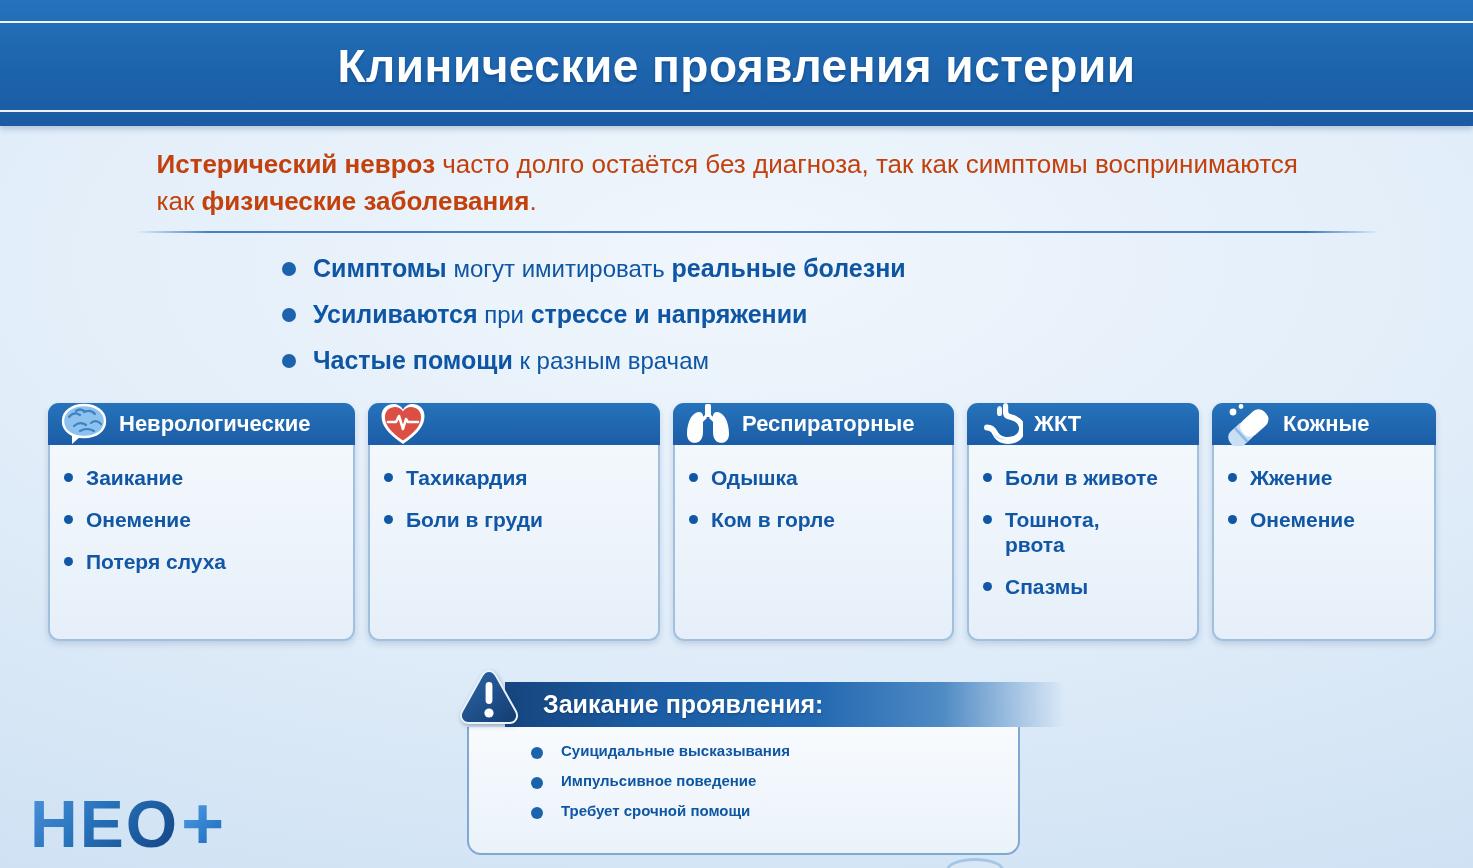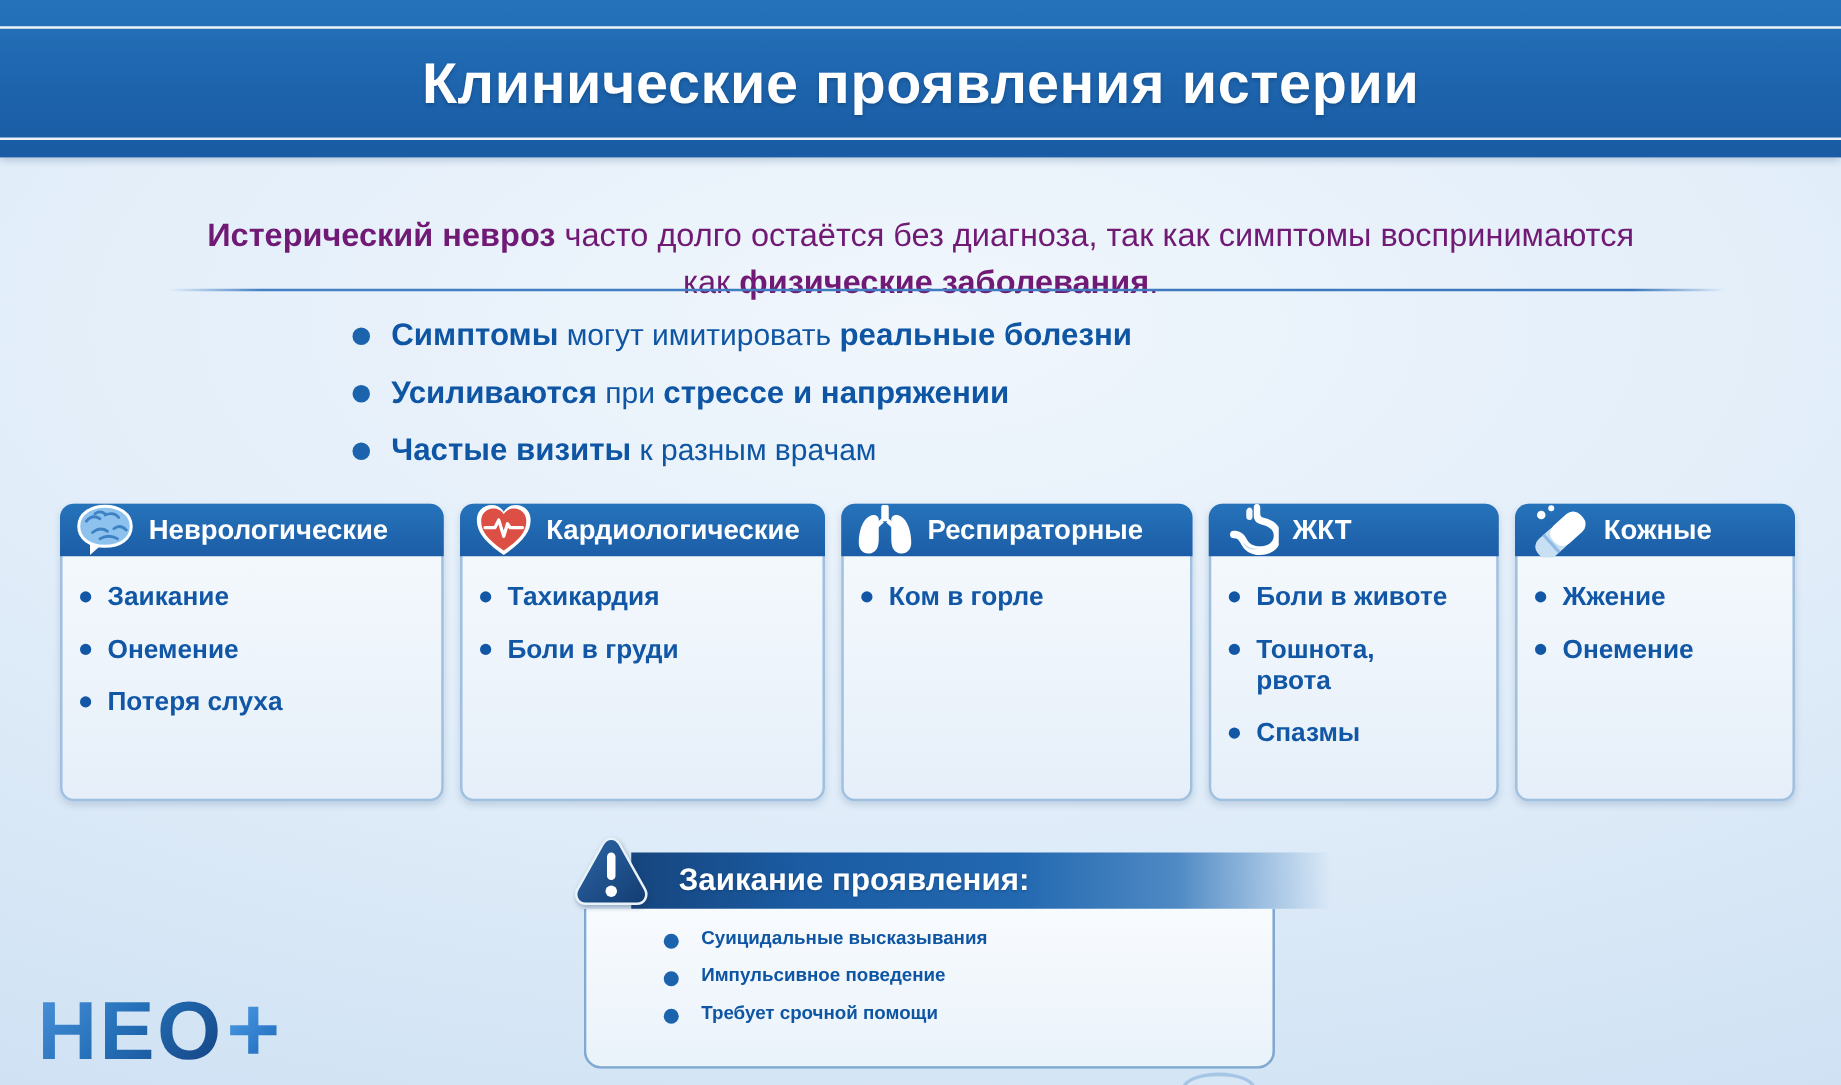--- a/index.html
+++ b/index.html
@@ -22,22 +22,22 @@
   .banner h1 {
     position: absolute; top: 24px; left: 0; width: 100%; height: 84px;
     display: flex; align-items: center; justify-content: center;
     color: #FFFFFF; font-size: 46px; font-weight: 700; letter-spacing: .5px;
     text-shadow: 0 2px 3px rgba(10,40,80,.35);
     text-align: center;
   }
   
   .intro {
     position: absolute; top: 146px; left: 50%; transform: translateX(-50%);
-    width: 1160px; text-align: center;
-    font-size: 26px; line-height: 37px; color: #701a75; margin-top: 24px;
+    width: 1160px; text-align: left;
+    font-size: 26px; line-height: 37px; color: #c2410c;
   }
   .b { font-weight: 700; }
   .divider {
     position: absolute; top: 231px; left: 135px; width: 1245px; height: 2px;
     background: linear-gradient(90deg, rgba(58,119,188,0) 0%, #4380C4 6%, #3A77BC 94%, rgba(58,119,188,0) 100%);
   }
   
   .points { position: absolute; top: 254px; left: 282px; list-style: none; }
   .points li { display: flex; align-items: center; margin-bottom: 17px; font-size: 24px; color: #0E56A4; }
   .points .dot {
@@ -121,21 +121,21 @@
   <li>
       <span class="dot"></span>
       <span><span class="b">Симптомы</span><span> могут имитировать </span><span class="b">реальные болезни</span></span>
     </li>
   <li>
       <span class="dot"></span>
       <span><span class="b">Усиливаются</span><span> при </span><span class="b">стрессе и напряжении</span></span>
     </li>
   <li>
       <span class="dot"></span>
-      <span><span class="b">Частые визиты</span><span> к разным врачам</span><span class="b"></span></span>
+      <span><span class="b">Частые помощи</span><span> к разным врачам</span><span class="b"></span></span>
     </li>
 </ul>
 
 <div class="cards">
 
   <section class="card w1">
     <div class="card-header">
       <span class="icon-badge">
         <svg width="48" height="42" viewBox="0 0 48 42">
           <path d="M12 32 L12 41 L21 33 Z" fill="#FFFFFF"></path>
@@ -154,21 +154,20 @@
 
   <section class="card w2">
     <div class="card-header">
       <span class="icon-badge">
         <svg width="46" height="42" viewBox="0 0 46 42">
           <path d="M23 41 C7 30 1.5 22 1.5 13 C1.5 5 7.5 1 13.5 1 C17.5 1 21 3 23 6.4 C25 3 28.5 1 32.5 1 C38.5 1 44.5 5 44.5 13 C44.5 22 39 30 23 41 Z" fill="#FFFFFF"></path>
           <path d="M23 41 C7 30 1.5 22 1.5 13 C1.5 5 7.5 1 13.5 1 C17.5 1 21 3 23 6.4 C25 3 28.5 1 32.5 1 C38.5 1 44.5 5 44.5 13 C44.5 22 39 30 23 41 Z" fill="#DC4F44" transform="translate(23 19) scale(0.84) translate(-23 -19)"></path>
           <polyline points="8,19 16,19 19,13 23,26 26,16 28,19 38,19" stroke="#FFFFFF" stroke-width="2.6" fill="none" stroke-linecap="round" stroke-linejoin="round"></polyline>
         </svg>
       </span>
-      <span class="card-title">Кардиологические</span>
     </div>
     <ul class="card-items">
       <li><span class="dot"></span><span>Тахикардия</span></li>
       <li><span class="dot"></span><span>Боли в груди</span></li>
     </ul>
   </section>
 
   <section class="card w3">
     <div class="card-header">
       <span class="icon-badge">
@@ -176,20 +175,21 @@
           <path d="M21.5 1 h3 a1.5 1.5 0 0 1 1.5 1.5 V14 h-6 V2.5 A1.5 1.5 0 0 1 21.5 1 Z" fill="#FFFFFF"></path>
           <path d="M20 12 L12 19 L14.5 22 L22 15 Z" fill="#FFFFFF"></path>
           <path d="M26 12 L34 19 L31.5 22 L24 15 Z" fill="#FFFFFF"></path>
           <path d="M18 13 C18 9 14 8 10.5 10 C5 13 2 22 2 31 C2 37.5 6.5 41 12 39.5 C16.5 38.2 18 34 18 28 Z" fill="#FFFFFF"></path>
           <path d="M28 13 C28 9 32 8 35.5 10 C41 13 44 22 44 31 C44 37.5 39.5 41 34 39.5 C29.5 38.2 28 34 28 28 Z" fill="#FFFFFF"></path>
         </svg>
       </span>
       <span class="card-title">Респираторные</span>
     </div>
     <ul class="card-items">
+      <li><span class="dot"></span><span>Одышка</span></li>
       <li><span class="dot"></span><span>Ком в горле</span></li>
     </ul>
   </section>
 
   <section class="card w4">
     <div class="card-header">
       <span class="icon-badge">
         <svg width="44" height="44" viewBox="0 0 44 44">
           <path d="M27 1 c-2 0 -3 1.2 -3 3 v6 c0 4 1.5 6.5 6 7.5 c6.5 1.5 10 4.5 10 9 c0 5 -4.5 8.5 -11 8.5 c-6 0 -9 -2.5 -11 -6.5 c-2 -4 -5.5 -6 -10 -6 c-2 0 -3 1.2 -3 3 s1 3 3 3 c2.5 0 4 1 5.5 4 c2.8 5.8 8 9.5 15.5 9.5 c9.5 0 17 -6 17 -15 c0 -8 -6 -13 -14 -14.8 c-2.3 -0.5 -2.8 -1.5 -2.8 -3.7 V4 c0 -1.8 -1.2 -3 -3.2 -3 Z" fill="#FFFFFF"></path>
           <path d="M20.5 4 c-1.5 0.4 -2.5 1.6 -2.5 3.4 v4 c0 1.6 1 2.6 2.6 2.6 s2.4 -1 2.4 -2.6 V7 c0 -1.6 -0.9 -2.7 -2.5 -3 Z" fill="#FFFFFF" opacity="0.95"></path>

